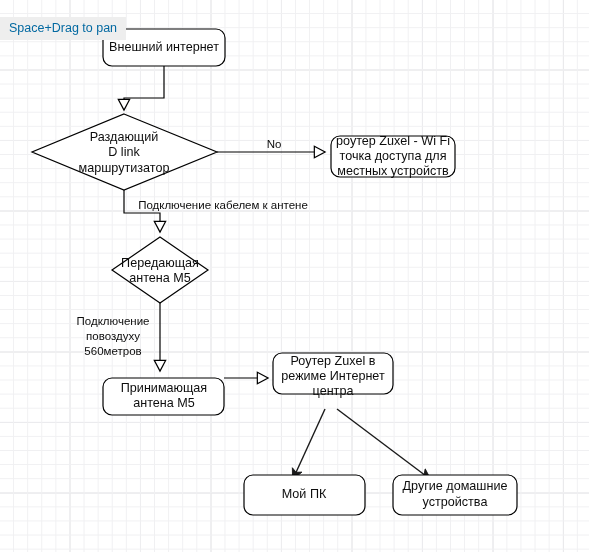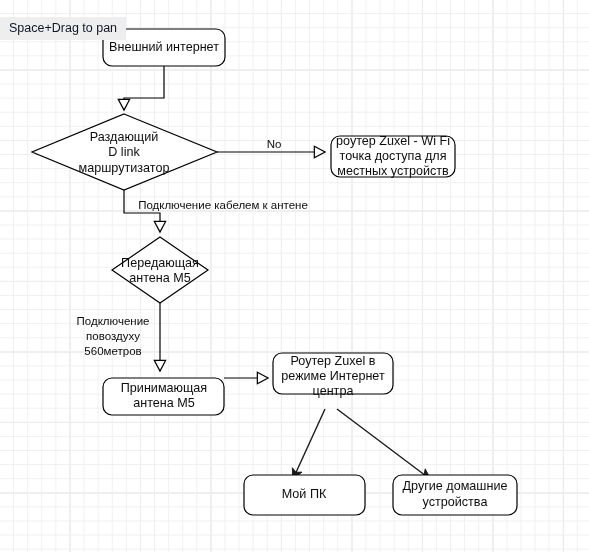--- a/index.html
+++ b/index.html
@@ -57,21 +57,21 @@
     fill: none;
     stroke: #1a1a1a;
     stroke-width: 1.4;
   }
   #pan-hint {
     position: absolute;
     left: 0px;
     top: 17px;
     padding: 4px 9px 5px 9px;
     background: #eeeeee;
-    color: #0f172a;
+    color: #0369a1;
     font-family: "Liberation Sans", sans-serif;
     font-size: 12.5px;
     line-height: 14px;
     white-space: nowrap;
     user-select: none;
   }
 </style>
 </head>
 <body>
 

